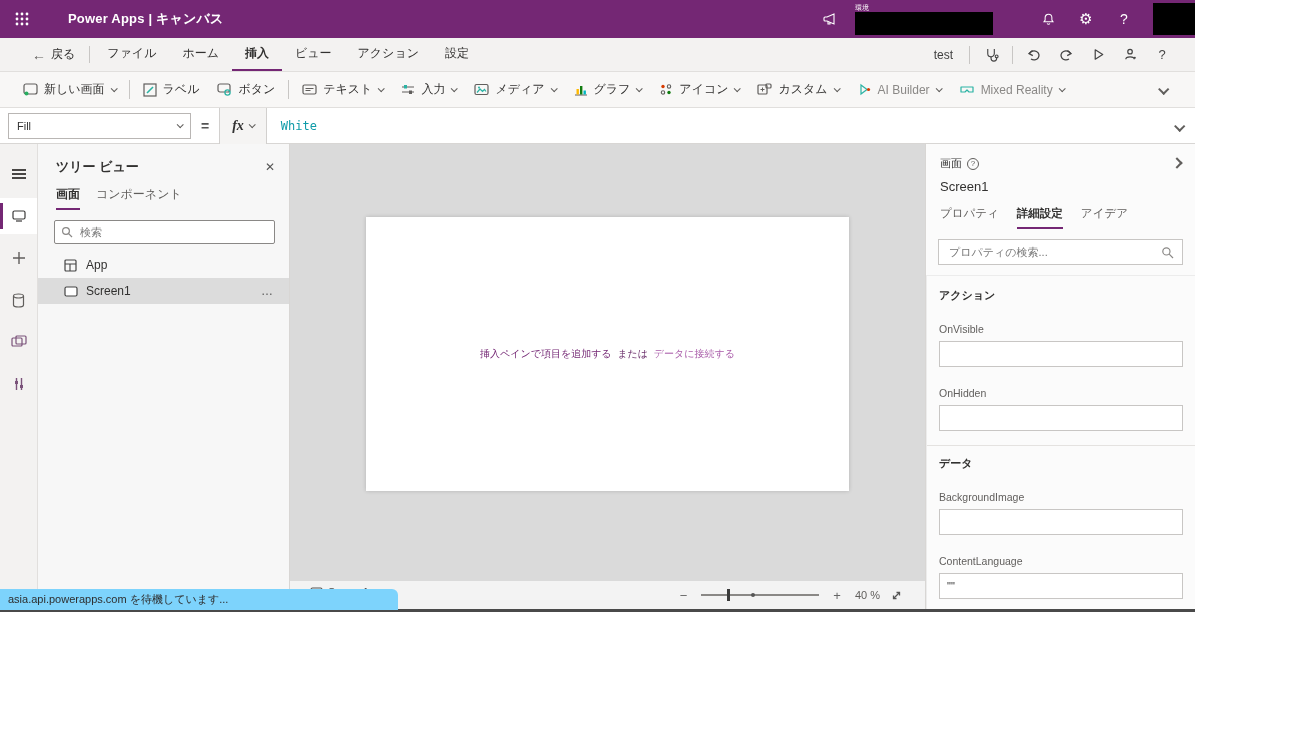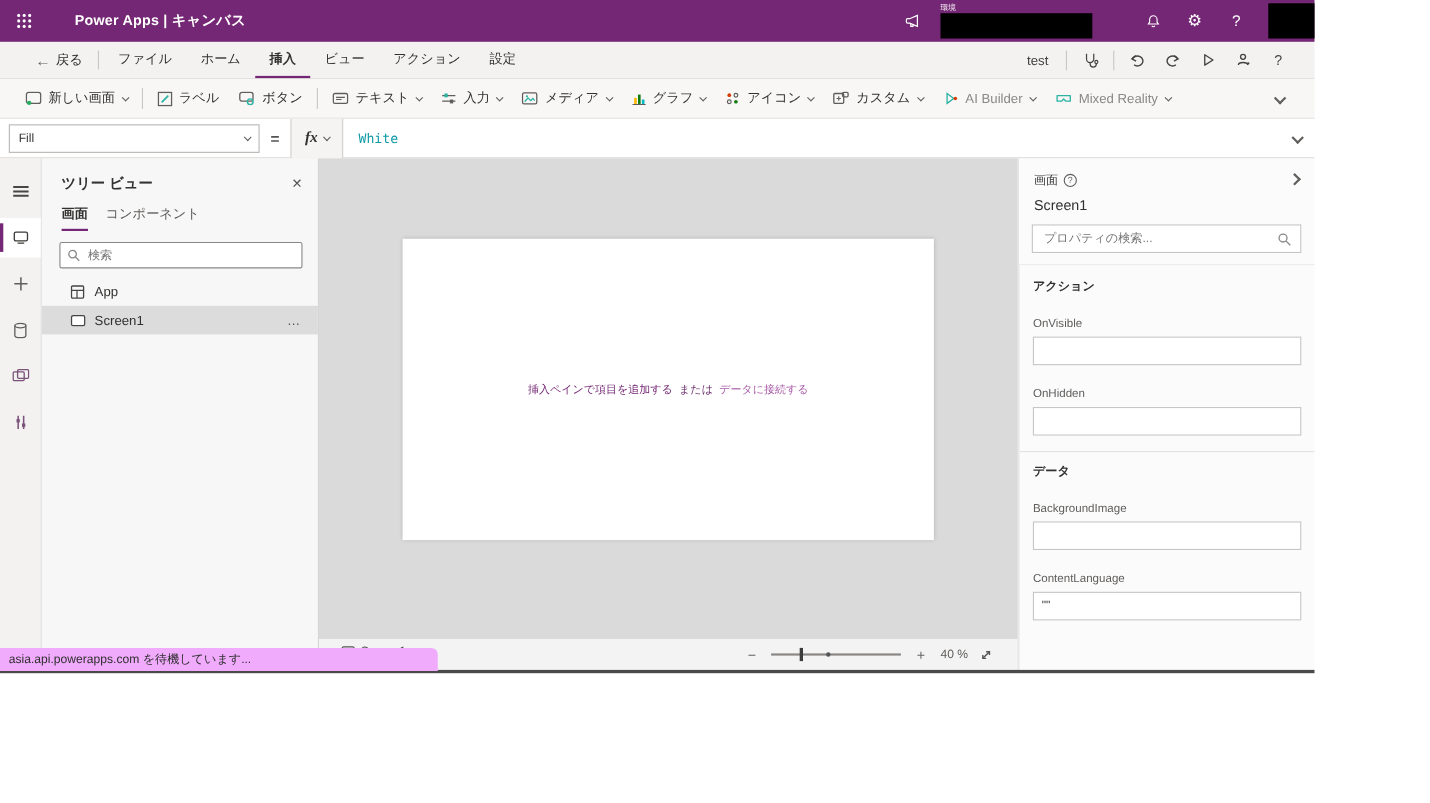--- a/index.html
+++ b/index.html
@@ -33,21 +33,21 @@
   .ribbon-row { height:36px; background:#f8f7f6; display:flex; align-items:stretch; border-bottom:1px solid #e1dfdd; padding-left:14px; font-size:12px; color:#323130; }
   .ribbon-item { display:flex; align-items:center; gap:6px; padding:0 9px; cursor:pointer; white-space:nowrap; }
   .ribbon-collapse { margin-left:auto; margin-right:28px; display:flex; align-items:center; cursor:pointer; }
 
   .chev { display:inline-block; width:5px; height:5px; border-right:1.4px solid #605e5c; border-bottom:1.4px solid #605e5c; transform:rotate(45deg) translateY(-1px); }
   .chev-big { width:8px; height:8px; border-width:2px; }
   .chev-right { transform:rotate(-45deg); }
 
   
   .formula-row { height:36px; background:#fff; border-bottom:1px solid #d8d6d4; display:flex; align-items:center; }
-  .prop-select { width:228px; height:26px; margin-left:8px; border:1px solid #b9b6b4; background:#fff; display:flex; align-items:center; padding:0 8px; font-size:11px; color:#333; cursor:pointer; }
+  .prop-select { width:183px; height:26px; margin-left:8px; border:1px solid #b9b6b4; background:#fff; display:flex; align-items:center; padding:0 8px; font-size:11px; color:#333; cursor:pointer; }
   .prop-select .chev { margin-left:auto; }
   .equals { font-size:14px; font-weight:bold; color:#555; padding:0 10px; }
   .fx-btn { height:36px; border-left:1px solid #d2d0ce; border-right:1px solid #d2d0ce; background:#f5f4f3; display:flex; align-items:center; gap:5px; padding:0 12px; cursor:pointer; }
   .fx-glyph { font-family:"Liberation Serif",serif; font-style:italic; font-weight:bold; font-size:14px; color:#333; }
   .formula-text { font-family:"DejaVu Sans Mono","Liberation Mono",monospace; font-size:12px; color:#0f9ba8; padding-left:14px; flex:1; }
   .formula-chev { padding-right:12px; cursor:pointer; }
 
   
   .main { display:flex; height:465px; position:relative; }
 
@@ -104,21 +104,21 @@
   .rp-search { margin:10px 12px 0 12px; height:26px; border:1px solid #c8c6c4; background:#fff; display:flex; align-items:center; padding:0 8px; gap:6px; }
   .rp-search input { border:none; outline:none; flex:1; font-size:11px; background:transparent; font-family:inherit; }
   .rp-body { margin-top:10px; border-top:1px solid #ececec; border-left:1px solid #ececec; flex:1; padding:10px 12px 0 12px; overflow:hidden; }
   .rp-section-title { font-size:11px; font-weight:bold; color:#323130; margin:2px 0 14px 0; }
   .rp-field { margin-bottom:14px;margin-top:20px; }
   .rp-field-label { font-size:10.5px; color:#605e5c; margin-bottom:6px; }
   .rp-field input { width:100%; height:26px; border:1px solid #c8c6c4; background:#fff; font-size:11px; padding:0 7px; font-family:inherit; color:#333; }
   .rp-divider { border-top:1px solid #e4e2e0; margin:4px -12px 10px -12px; }
 
   
-  .status-toast { position:absolute; left:0; top:589px; width:398px; height:21px; background:#f0abfc; border-top-right-radius:6px; display:flex; align-items:center; padding-left:8px; font-size:11px; color:#2e2e2e; z-index:40; }
+  .status-toast { position:absolute; left:0; top:589px; width:398px; height:21px; background:#7dd3fc; border-top-right-radius:6px; display:flex; align-items:center; padding-left:8px; font-size:11px; color:#2e2e2e; z-index:40; }
 
   svg { display:block; }
 </style>
 </head>
 <body>
 
 <div class="app">
 
   <div class="top-header">
     <div class="waffle">
@@ -448,20 +448,25 @@
       <div class="rp-head">
         <div class="rp-type-row">
           <span>画面</span>
           <span class="help-circle">?</span>
         </div>
         <span class="rp-collapse">
           <span class="chev chev-big chev-right"></span>
         </span>
         <div class="rp-name">Screen1</div>
       </div>
+      <div class="rp-tabs">
+        <div class="rp-tab">プロパティ</div>
+        <div class="rp-tab active">詳細設定</div>
+        <div class="rp-tab">アイデア</div>
+      </div>
       <div class="rp-search">
         <input type="text" placeholder="プロパティの検索..." style="">
         <svg width="13" height="13" viewBox="0 0 13 13">
             <circle cx="5.4" cy="5.4" r="3.6" fill="none" stroke="#8a8886" stroke-width="1.2"></circle>
             <path d="M8.2 8.2 L12 12" stroke="#8a8886" stroke-width="1.2"></path>
           </svg>
       </div>
       <div class="rp-body">
         <div class="rp-section-title">アクション</div>
         <div class="rp-field">

